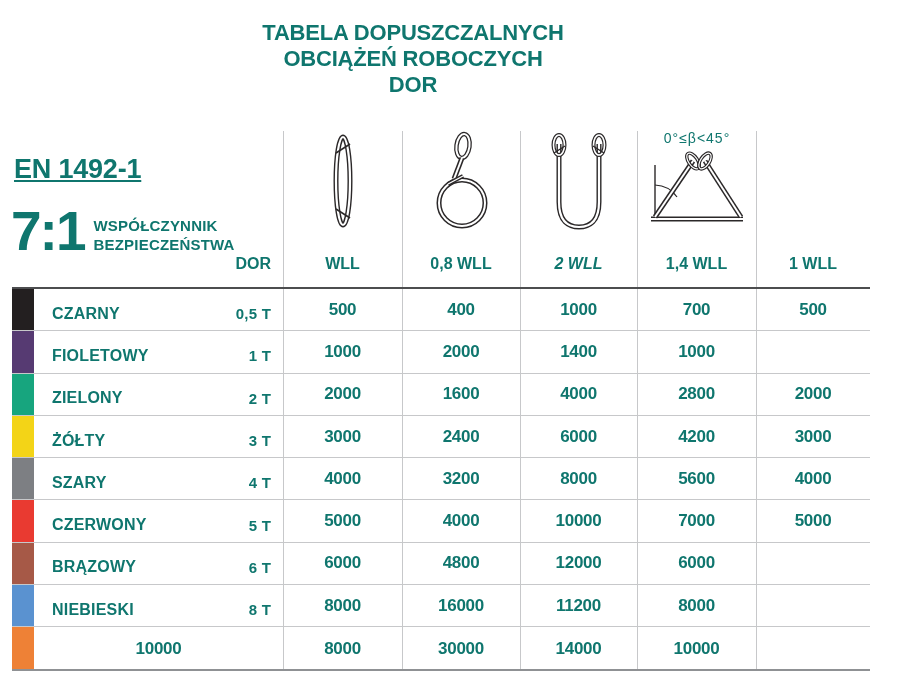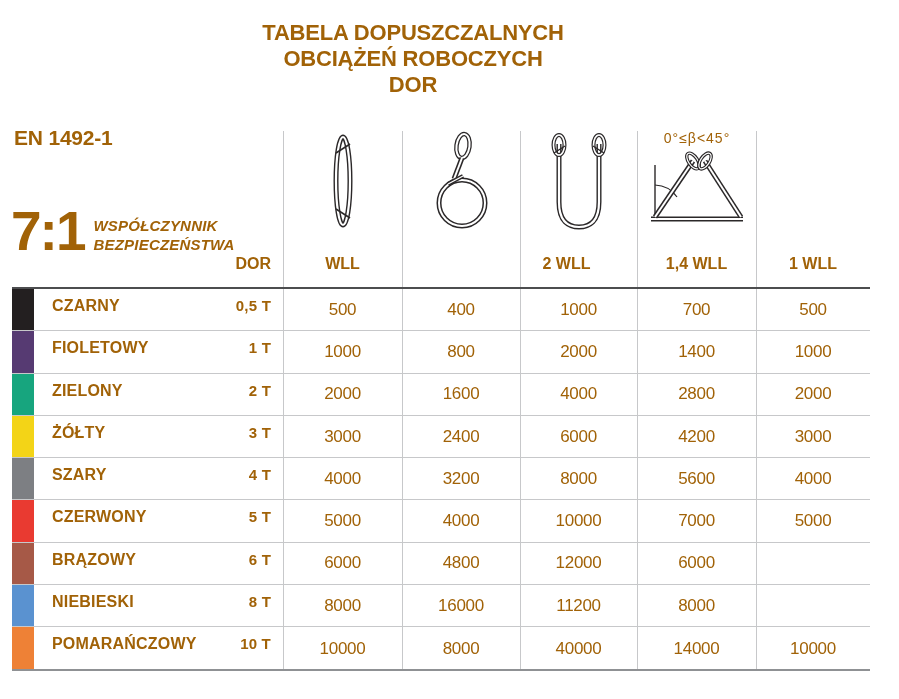--- a/index.html
+++ b/index.html
@@ -1,32 +1,32 @@
 <!DOCTYPE html>
 <html lang="pl"><head>
 <meta charset="utf-8">
 <style>
   html,body { margin:0; padding:0; background:#ffffff; }
   .page {
     position:relative; width:899px; height:699px; background:#ffffff;
-    font-family:"Liberation Sans","DejaVu Sans",sans-serif; color:#a16207;
+    font-family:"Liberation Sans","DejaVu Sans",sans-serif; color:#0f766e;
     overflow:hidden;
   }
   .title {
     position:absolute; top:20px; left:258px; width:310px;
     text-align:center; font-size:22px; font-weight:700; line-height:26px;
     letter-spacing:-0.2px;
   }
   .norm {
-    position:absolute; top:126px; left:14px;
-    font-size:21px; font-weight:700; letter-spacing:-0.2px;
+    position:absolute; top:154px; left:14px;
+    font-size:27px; font-weight:700; letter-spacing:-0.2px;text-decoration:underline;
   }
   .ratio-row { position:absolute; top:170px; left:11px; display:flex; align-items:flex-start;margin-top:35px; }
   .ratio { font-size:55px; font-weight:700; line-height:52px; letter-spacing:-2px; }
-  .factor { margin-left:9px; margin-top:11px; font-size:15px; font-weight:700; line-height:19px; letter-spacing:0.2px;font-style:italic; }
+  .factor { margin-left:9px; margin-top:11px; font-size:15px; font-weight:700; line-height:19px; letter-spacing:0.2px; }
 
   .vline { position:absolute; top:131px; height:539px; width:1px; background:#c7c8ca; }
   .vline.v1 { left:283px; }
   .vline.v2 { left:402px; }
   .vline.v3 { left:520px; }
   .vline.v4 { left:637px; }
   .vline.v5 { left:756px; }
 
   .icon-cell { position:absolute; top:128px; height:106px; display:flex; align-items:center; justify-content:center; }
   .icon-cell.c1 { left:284px; width:118px; }
@@ -35,38 +35,38 @@
   .angle-cell { position:absolute; top:130px; height:104px; display:flex; flex-direction:column; align-items:center; }
   .angle-cell.c4 { left:638px; width:118px; }
   .angle-cell.c5 { left:757px; width:113px; }
   .angle-label { font-size:14px; font-weight:400; letter-spacing:1px; white-space:nowrap; margin-bottom:3px; }
 
   .hdr-row { position:absolute; top:240px; height:47px; left:0; width:899px; }
   .hdr-cell { position:absolute; top:0; height:47px; display:flex; align-items:center; justify-content:center; font-size:16px; font-weight:700; letter-spacing:0; }
   .hdr-dor { left:12px; width:271px; justify-content:flex-end; padding-right:12px; box-sizing:border-box; }
   .hdr-1 { left:283px; width:119px; }
   .hdr-2 { left:402px; width:118px; }
-  .hdr-3 { left:508px; width:117px; }
+  .hdr-3 { left:520px; width:117px;font-style:italic; }
   .hdr-4 { left:637px; width:119px; }
   .hdr-5 { left:756px; width:114px; }
 
   .hline-dark { position:absolute; top:287px; left:12px; width:858px; height:2px; background:#4c4d4f; }
   .hline-bottom { position:absolute; top:669px; left:12px; width:858px; height:2px; background:#8f9194; }
 
   .tbody { position:absolute; top:289px; left:12px; width:858px; }
   .row {
     display:grid; grid-template-columns:22px 249px 119px 118px 117px 119px 114px;
     height:42.3px; box-sizing:border-box; border-bottom:1px solid #c7c8ca;
   }
   .row:last-child { border-bottom:none; }
   .swatch { height:100%; }
-  .name-cell { display:flex; justify-content:space-between; padding:8px 12px 0 18px; box-sizing:border-box;gap:20px; }
+  .name-cell { display:flex; align-items:center; justify-content:space-between; padding:8px 12px 0 18px; box-sizing:border-box;gap:20px; }
   .color-name { font-size:16px; font-weight:700; letter-spacing:0.2px; }
   .dor-val { font-size:15px; font-weight:700; letter-spacing:0.2px; }
-  .val-cell { display:flex; align-items:center; justify-content:center; font-size:17px; font-weight:400; letter-spacing:-0.3px; }
+  .val-cell { display:flex; align-items:center; justify-content:center; font-size:17px; font-weight:700; letter-spacing:-0.3px; }
 
   .sling-svg { display:block; }
 </style>
 </head>
 <body>
 
 <div class="page">
 
   <div class="title">
     <div>TABELA DOPUSZCZALNYCH</div>
@@ -134,20 +134,21 @@
       <ellipse cx="52" cy="12" rx="4.5" ry="9" fill="none" stroke="#2b2829" stroke-width="3.4" transform="rotate(-34 52 12)"></ellipse>
       <ellipse cx="52" cy="12" rx="4.5" ry="9" fill="none" stroke="#ffffff" stroke-width="1.2" transform="rotate(-34 52 12)"></ellipse>
       <ellipse cx="64" cy="12" rx="4.5" ry="9" fill="none" stroke="#2b2829" stroke-width="3.4" transform="rotate(33 64 12)"></ellipse>
       <ellipse cx="64" cy="12" rx="4.5" ry="9" fill="none" stroke="#ffffff" stroke-width="1.2" transform="rotate(33 64 12)"></ellipse>
     </svg>
   </div>
 
   <div class="hdr-row">
     <div class="hdr-cell hdr-dor">DOR</div>
     <div class="hdr-cell hdr-1">WLL</div>
+    <div class="hdr-cell hdr-2">0,8 WLL</div>
     <div class="hdr-cell hdr-3">2 WLL</div>
     <div class="hdr-cell hdr-4">1,4 WLL</div>
     <div class="hdr-cell hdr-5">1 WLL</div>
   </div>
 
   <div class="hline-dark"></div>
 
   <div class="tbody">
 
     <div class="row">
@@ -163,21 +164,20 @@
       <div class="val-cell">500</div>
     </div>
 
     <div class="row">
       <div class="swatch" style="background: rgb(86, 58, 114);"></div>
       <div class="name-cell">
         <span class="color-name">FIOLETOWY</span>
         <span class="dor-val">1 T</span>
       </div>
       <div class="val-cell">1000</div>
-      <div class="val-cell">800</div>
       <div class="val-cell">2000</div>
       <div class="val-cell">1400</div>
       <div class="val-cell">1000</div>
     </div>
 
     <div class="row">
       <div class="swatch" style="background: rgb(23, 165, 126);"></div>
       <div class="name-cell">
         <span class="color-name">ZIELONY</span>
         <span class="dor-val">2 T</span>
@@ -247,27 +247,23 @@
         <span class="dor-val">8 T</span>
       </div>
       <div class="val-cell">8000</div>
       <div class="val-cell">16000</div>
       <div class="val-cell">11200</div>
       <div class="val-cell">8000</div>
     </div>
 
     <div class="row">
       <div class="swatch" style="background: rgb(238, 129, 54);"></div>
-      <div class="name-cell">
-        <span class="color-name">POMARAŃCZOWY</span>
-        <span class="dor-val">10 T</span>
-      </div>
       <div class="val-cell">10000</div>
       <div class="val-cell">8000</div>
-      <div class="val-cell">40000</div>
+      <div class="val-cell">30000</div>
       <div class="val-cell">14000</div>
       <div class="val-cell">10000</div>
     </div>
 
   </div>
 
   <div class="hline-bottom"></div>
 
 </div>
 

